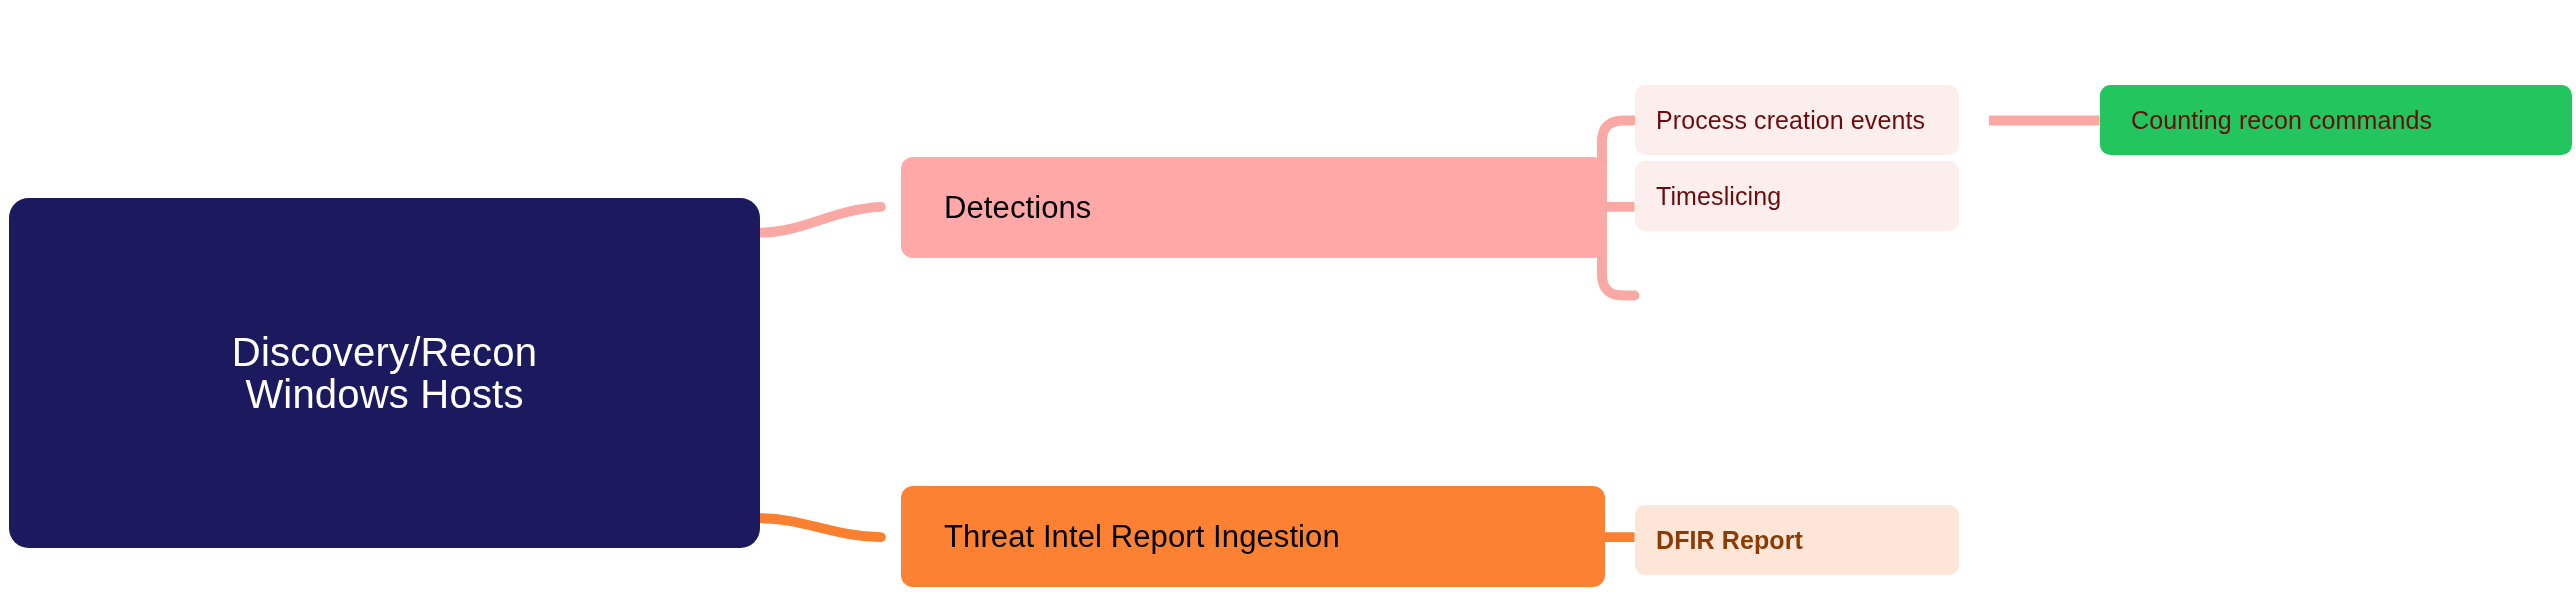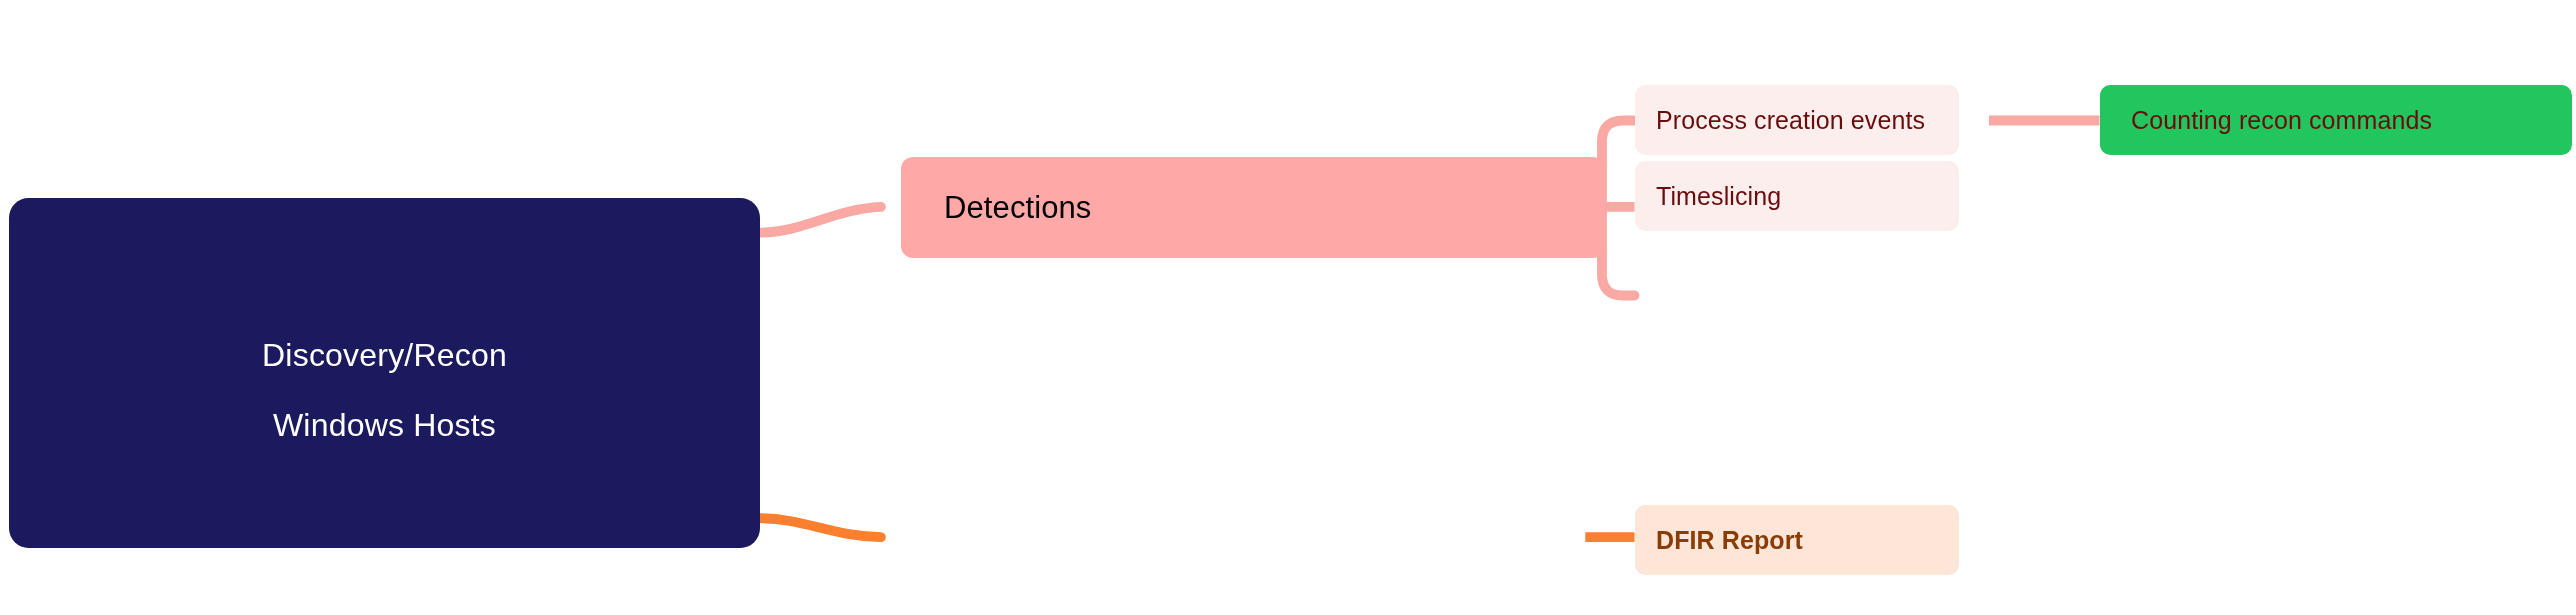--- a/index.html
+++ b/index.html
@@ -39,25 +39,24 @@
     top: 198px;
     width: 751px;
     height: 350px;
     background: #1c1a5e;
     border-radius: 19.7px;
     justify-content: center;
     flex-direction: column;
   }
   .node-root .root-line {
     color: #ffffff;
-    font-size: 32px;
+    font-size: 40px;
     line-height: 1.06;
     letter-spacing: 0.2px;
     text-align: center;
-    margin-top: 36px;
   }
 
   
   .node-branch {
     left: 881px;
     width: 704px;
     height: 101px;
     border-radius: 12px;
     padding-left: 43px;
     margin-left: 20px;
@@ -145,20 +144,23 @@
 
   <div class="node node-root">
     <div class="root-line">Discovery/Recon</div>
     <div class="root-line">Windows Hosts</div>
   </div>
 
   <div class="node node-branch branch-detections">
     <span class="branch-label">Detections</span>
   </div>
 
+  <div class="node node-branch branch-threat-intel">
+    <span class="branch-label">Threat Intel Report Ingestion</span>
+  </div>
 
   <div class="node node-leaf leaf-pink leaf-process">
     <span class="leaf-label">Process creation events</span>
   </div>
 
   <div class="node node-leaf leaf-pink leaf-timeslice">
     <span class="leaf-label">Timeslicing</span>
   </div>
 
 

